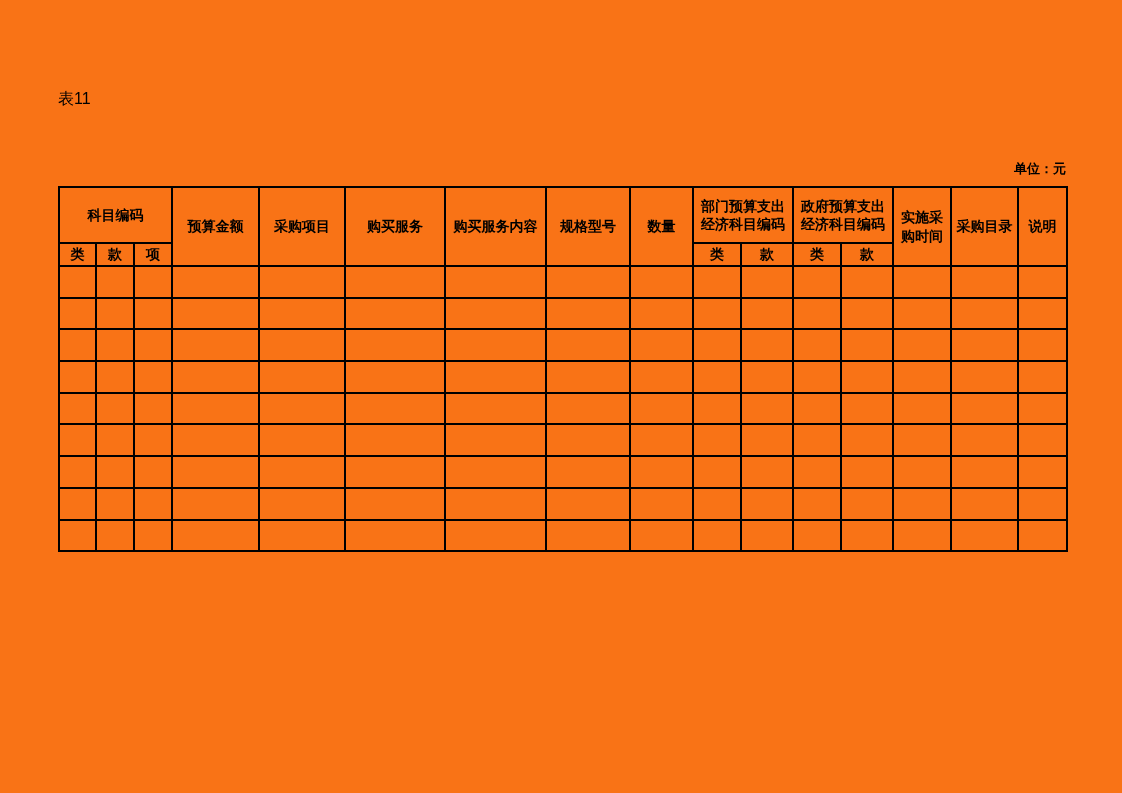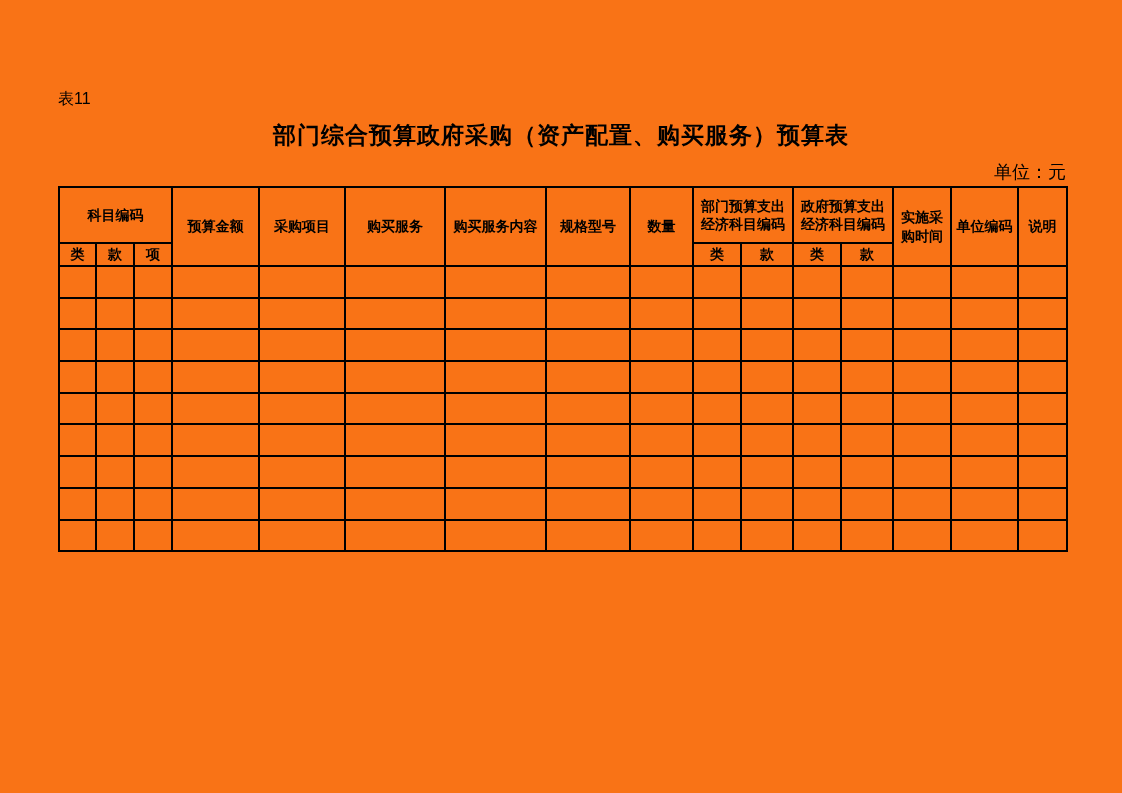--- a/index.html
+++ b/index.html
@@ -31,22 +31,22 @@
     text-align: center;
     font-size: 23px;
     font-weight: 700;
     letter-spacing: 1px;
     color: #000;
   }
   .unit-note {
     position: absolute;
     right: 56px;
     top: 160px;
-    font-size: 18px;
-    font-weight: 400;
+    font-size: 13px;
+    font-weight: 700;
     color: #000;
   }
   table.budget-table {
     position: absolute;
     left: 58px;
     top: 186px;
     width: 1008px;
     table-layout: fixed;
     border-collapse: collapse;
     border: 2px solid #000;
@@ -68,21 +68,20 @@
   table.budget-table tbody tr    { height: 31.7px; }
   .wrap2 { white-space: pre-line; }
 </style>
 </head>
 <body>
 
 <div class="page">
 
   <div class="table-label">表11</div>
 
-  <div class="doc-title">部门综合预算政府采购（资产配置、购买服务）预算表</div>
 
   <div class="unit-note">单位：元</div>
 
   <table class="budget-table">
     <colgroup>
       <col style="width:37px">
         <col style="width:38px">
         <col style="width:38px">
       <col style="width:87px">
         <col style="width:86px">
@@ -106,21 +105,21 @@
         <th rowspan="2">购买服务</th>
         <th rowspan="2">购买服务内容</th>
         <th rowspan="2">规格型号</th>
         <th rowspan="2">数量</th>
         <th colspan="2" class="wrap2">部门预算支出
 经济科目编码</th>
         <th colspan="2" class="wrap2">政府预算支出
 经济科目编码</th>
         <th rowspan="2" class="wrap2">实施采
 购时间</th>
-        <th rowspan="2">单位编码</th>
+        <th rowspan="2">采购目录</th>
         <th rowspan="2">说明</th>
       </tr>
       <tr class="h2">
         <th>类</th>
         <th>款</th>
         <th>项</th>
         <th>类</th>
         <th>款</th>
         <th>类</th>
         <th>款</th>

